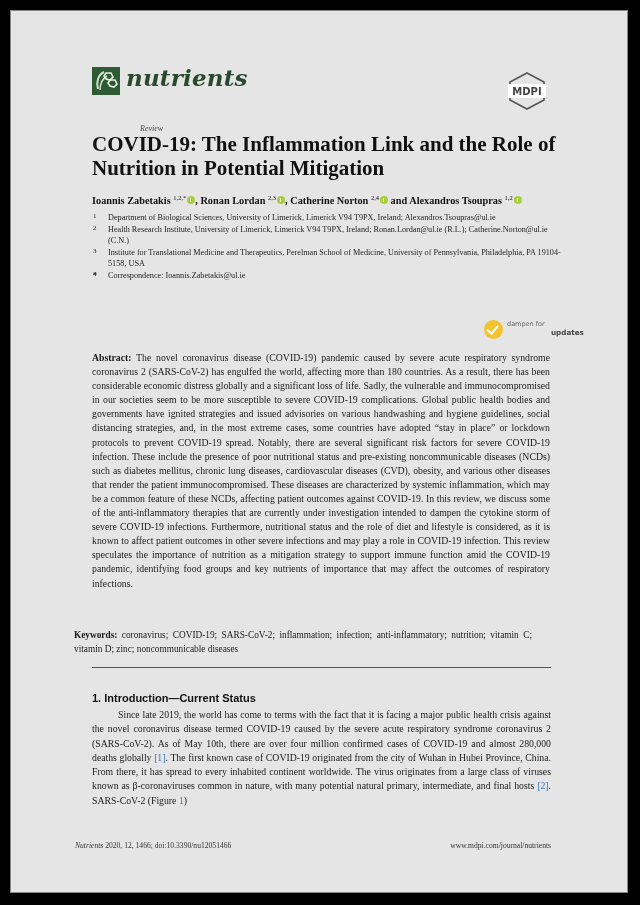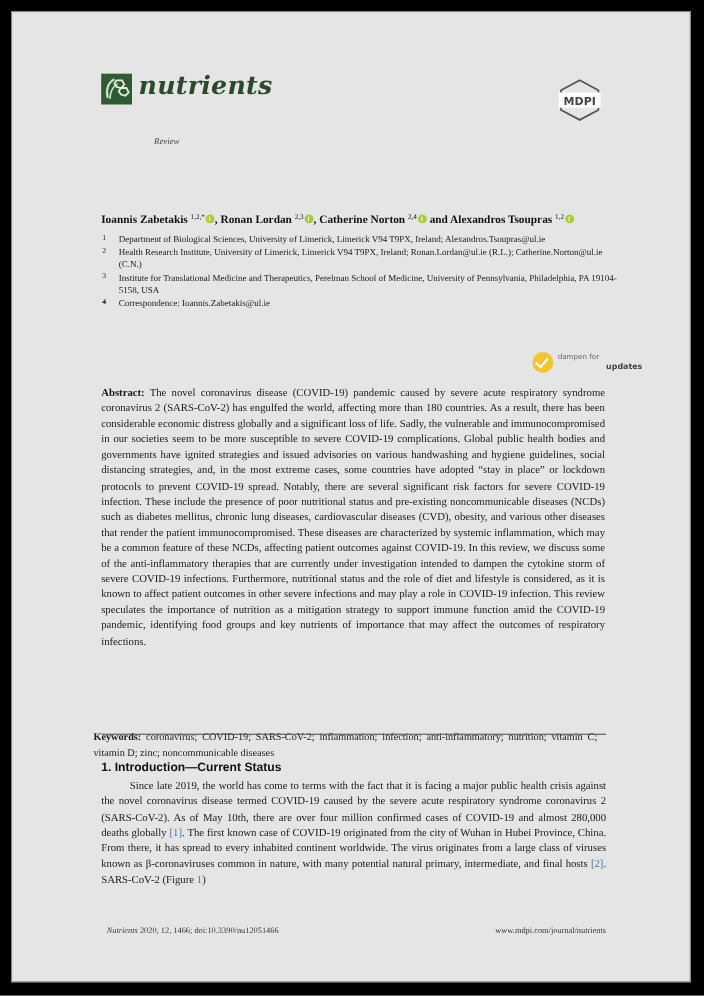--- a/index.html
+++ b/index.html
@@ -46,31 +46,31 @@
   .cu-circle::after {
     content: ""; position: absolute; left: 5px; top: 3px; width: 5px; height: 9px;
     border-right: 2.5px solid #fff; border-bottom: 2.5px solid #fff; transform: rotate(40deg);
   }
   .cu-text1 { position: absolute; left: 23px; top: 3px; font-family: "DejaVu Sans", sans-serif; font-size: 6.5px; color: #666; }
   .cu-text2 { position: absolute; left: 23px; top: 11px; font-family: "DejaVu Sans", sans-serif; font-size: 7.2px; font-weight: bold; color: #444; padding-left: 44px; }
   .abstract {
     left: 81px; top: 340px; width: 458px; font-size: 9.75px; color: #1a1a1a; line-height: 14.1px; text-align: justify;
   }
   .abstract b, .keywords b { font-weight: bold; }
-  .keywords { left: 74px; top: 617px; width: 458px; font-size: 9.3px; color: #1a1a1a; line-height: 14px; text-align: justify; margin-top: 36px; }
+  .keywords { left: 63px; top: 617px; width: 458px; font-size: 9.3px; color: #1a1a1a; line-height: 14px; text-align: justify; }
   .rule { left: 81px; top: 656px; width: 459px; height: 1px; background: #555; }
   .section-head {
     left: 81px; top: 681px; font-family: "Liberation Sans", sans-serif; font-weight: bold; font-size: 11px; color: #111; text-align: center;
   }
   .intro {
     left: 81px; top: 697px; width: 459px; font-size: 9.75px; color: #1a1a1a; line-height: 14.3px; text-align: justify;
     text-indent: 26px;
   }
   .cite { color: #3a78b8; }
-  .footer-left { left: 86px; top: 830px; font-size: 7.6px; color: #333; }
+  .footer-left { left: 64px; top: 830px; font-size: 7.6px; color: #333; }
   .footer-left i { font-style: italic; }
   .footer-right { left: 427px; top: 830px; font-size: 7.6px; color: #333; text-align: right; width: 113px; }
 </style>
 </head>
 <body>
 
 <div class="page">
 
   <div class="abs logo-box">
     <svg width="28" height="28" viewBox="0 0 28 28">
@@ -84,20 +84,21 @@
 
   <div class="abs mdpi">
     <svg width="42" height="40" viewBox="0 0 42 40">
       <polygon points="21,2 38,11 38,29 21,38 4,29 4,11" fill="none" stroke="#555" stroke-width="1.6"></polygon>
       <rect x="2" y="13" width="38" height="14" fill="#fff"></rect>
       <text x="21" y="24" text-anchor="middle" font-family="DejaVu Sans, sans-serif" font-weight="bold" font-size="10" fill="#444">MDPI</text>
     </svg>
   </div>
 
   <div class="abs article-type">Review</div>
+  <div class="abs title">COVID-19: The Inflammation Link and the Role of Nutrition in Potential Mitigation</div>
 
   <div class="abs authors">
     <span>Ioannis Zabetakis</span>&nbsp;<sup>1,2,*</sup><span class="orcid"></span><span>, </span><span>Ronan Lordan</span>&nbsp;<sup>2,3</sup><span class="orcid"></span><span>, </span><span>Catherine Norton</span>&nbsp;<sup>2,4</sup><span class="orcid"></span><span> and </span><span>Alexandros Tsoupras</span>&nbsp;<sup>1,2</sup><span class="orcid"></span>
   </div>
 
   <div class="abs affils">
     <div class="affil"><span class="num">1</span><span>Department of Biological Sciences, University of Limerick, Limerick V94 T9PX, Ireland; Alexandros.Tsoupras@ul.ie</span></div>
     <div class="affil"><span class="num">2</span><span>Health Research Institute, University of Limerick, Limerick V94 T9PX, Ireland; Ronan.Lordan@ul.ie (R.L.); Catherine.Norton@ul.ie (C.N.)</span></div>
     <div class="affil"><span class="num">3</span><span>Institute for Translational Medicine and Therapeutics, Perelman School of Medicine, University of Pennsylvania, Philadelphia, PA 19104-5158, USA</span></div>
     <div class="affil"><span class="num">4</span></div>

